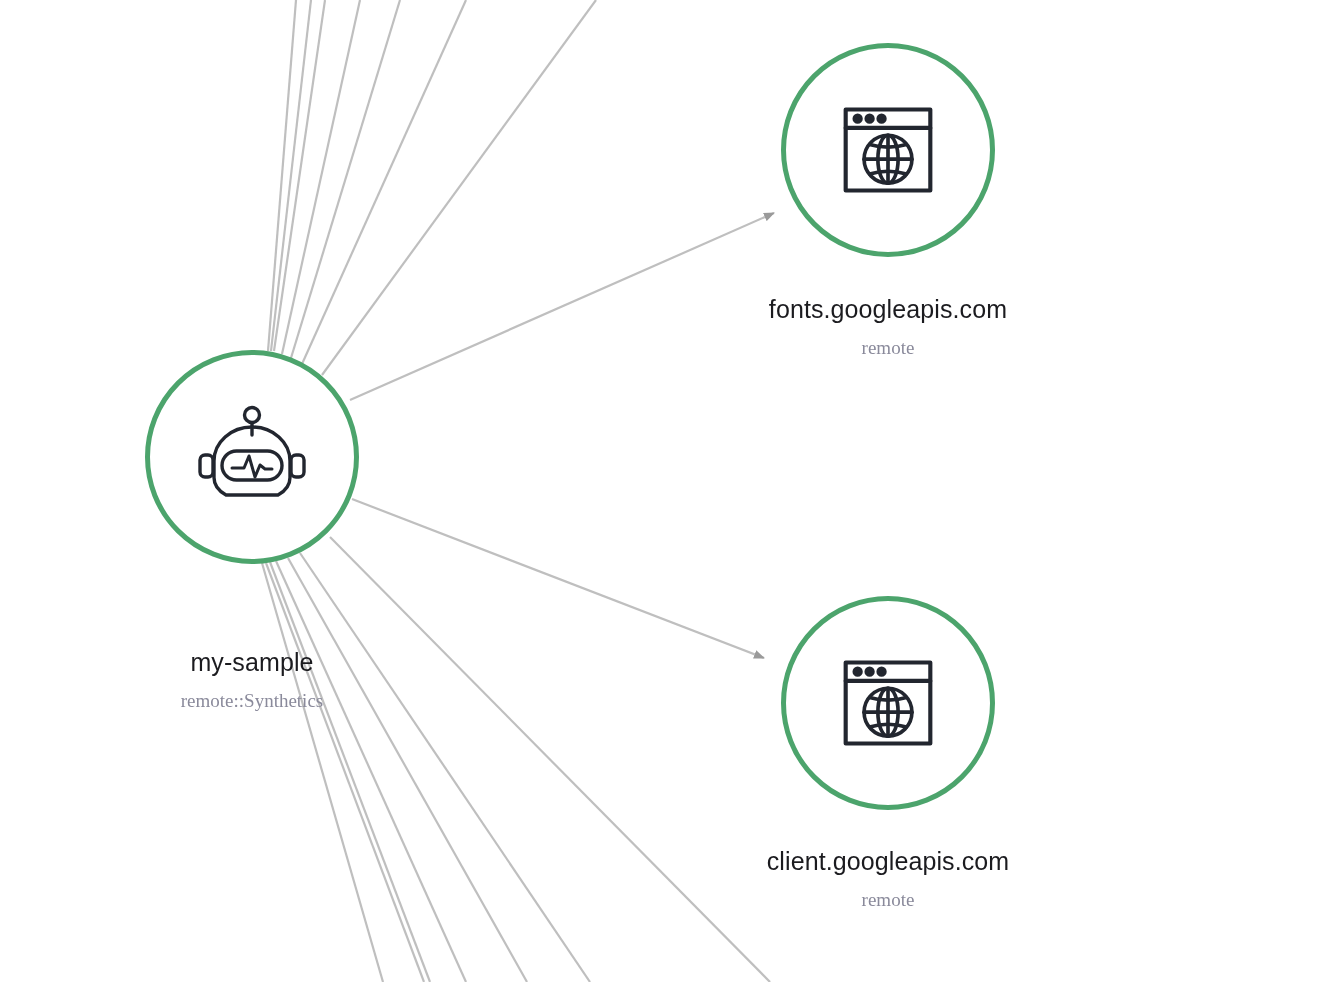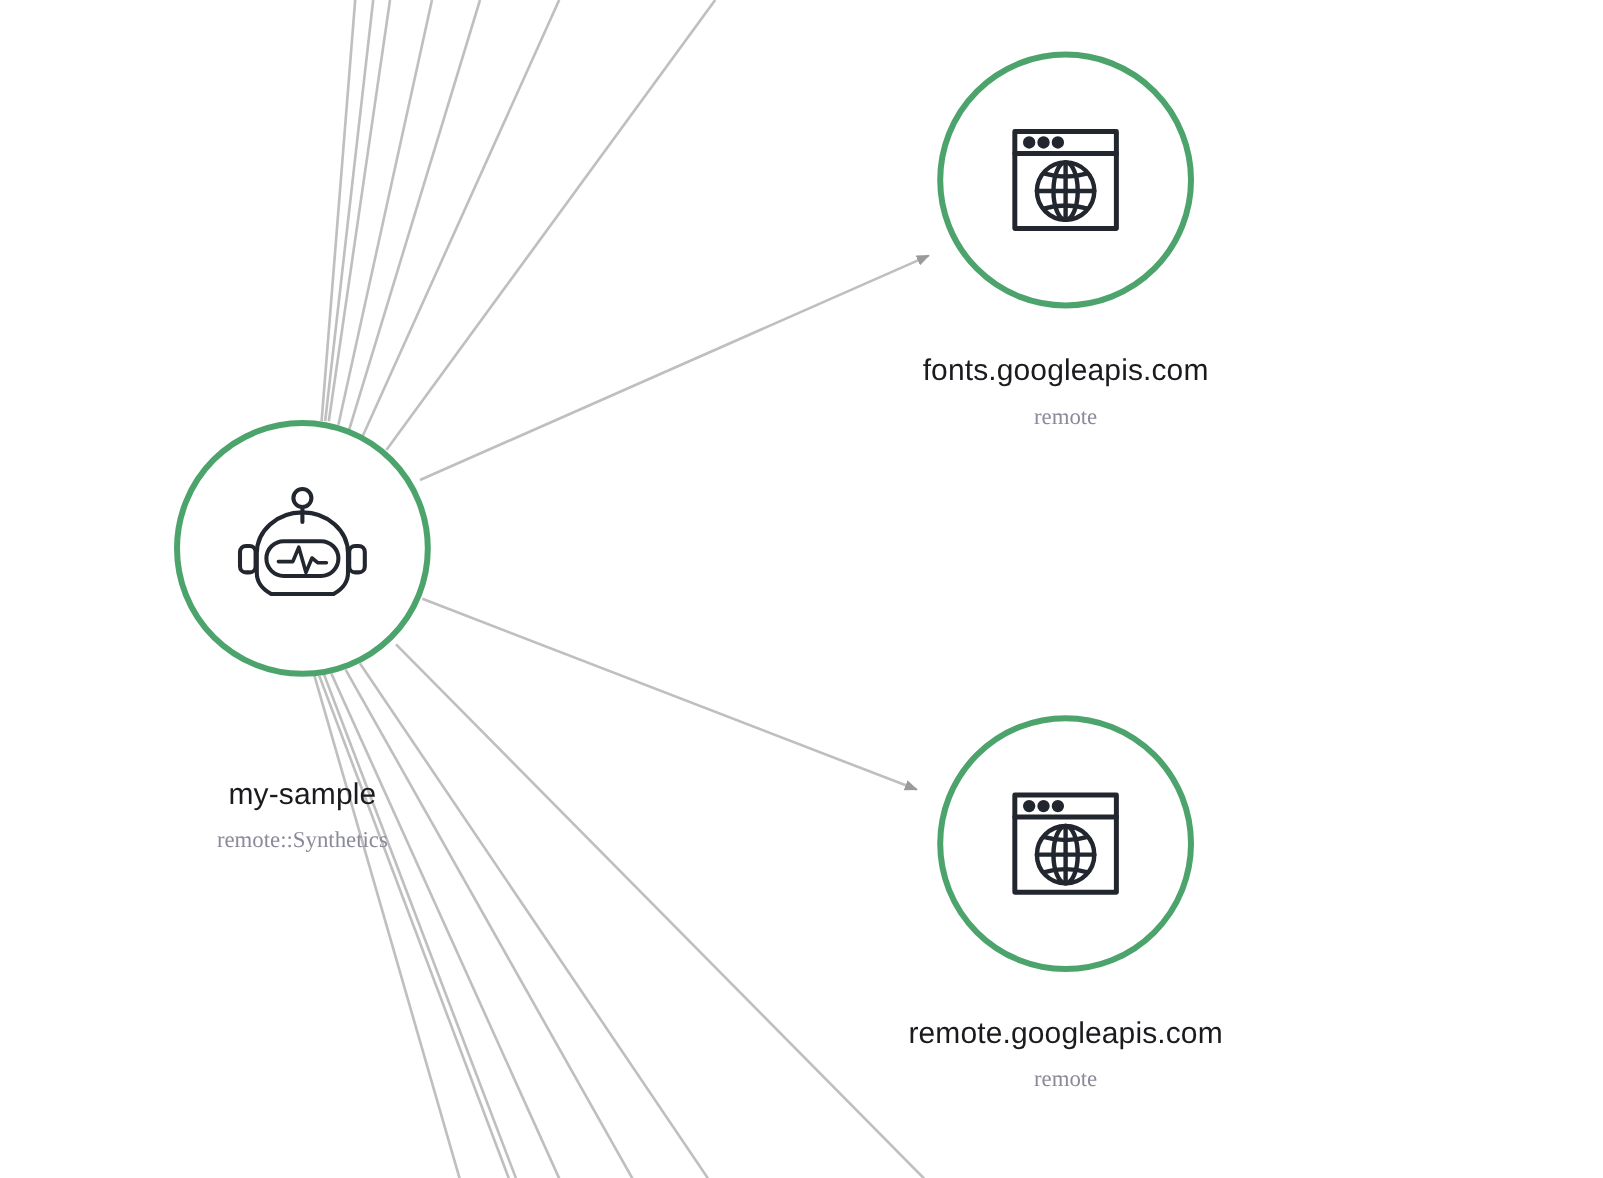--- a/index.html
+++ b/index.html
@@ -152,17 +152,17 @@
       <circle cx="43" cy="16" r="3.6" fill="#22262f"></circle>
       <circle cx="50" cy="60" r="26"></circle>
       <ellipse cx="50" cy="60" rx="11" ry="26"></ellipse>
       <line x1="24" y1="60" x2="76" y2="60"></line>
       <path d="M30 44 A40 20 0 0 0 70 44"></path>
       <path d="M30 76 A40 20 0 0 1 70 76"></path>
       <line x1="50" y1="34" x2="50" y2="86"></line>
     </svg>
   </div>
   <div class="node-label-group" style="left:678px; top:845px;">
-    <div class="node-title">remote.googleapis.com</div>
+    <div class="node-title">client.googleapis.com</div>
     <div class="node-subtitle">remote</div>
   </div>
 
 </div>
 
 </body></html>

